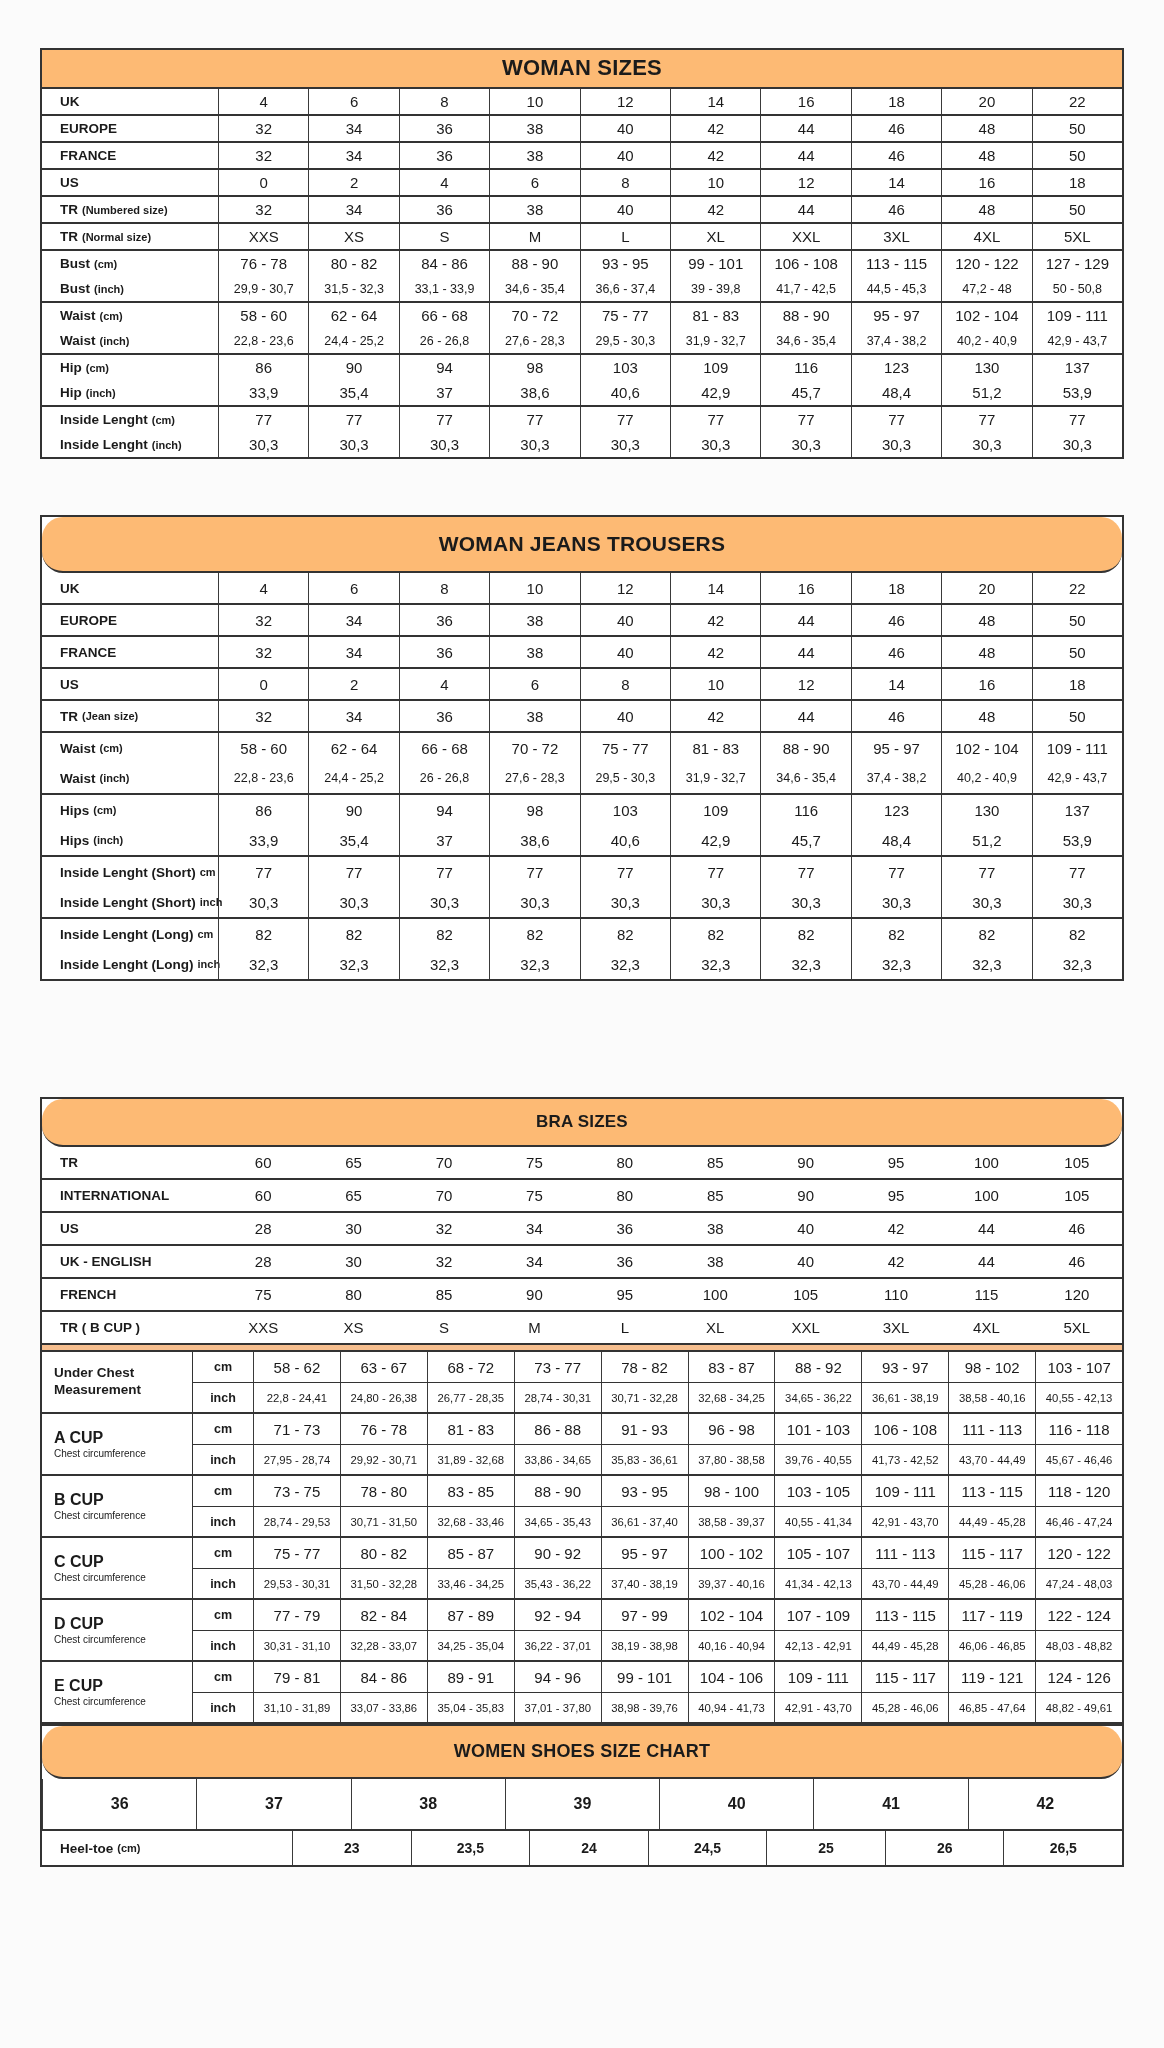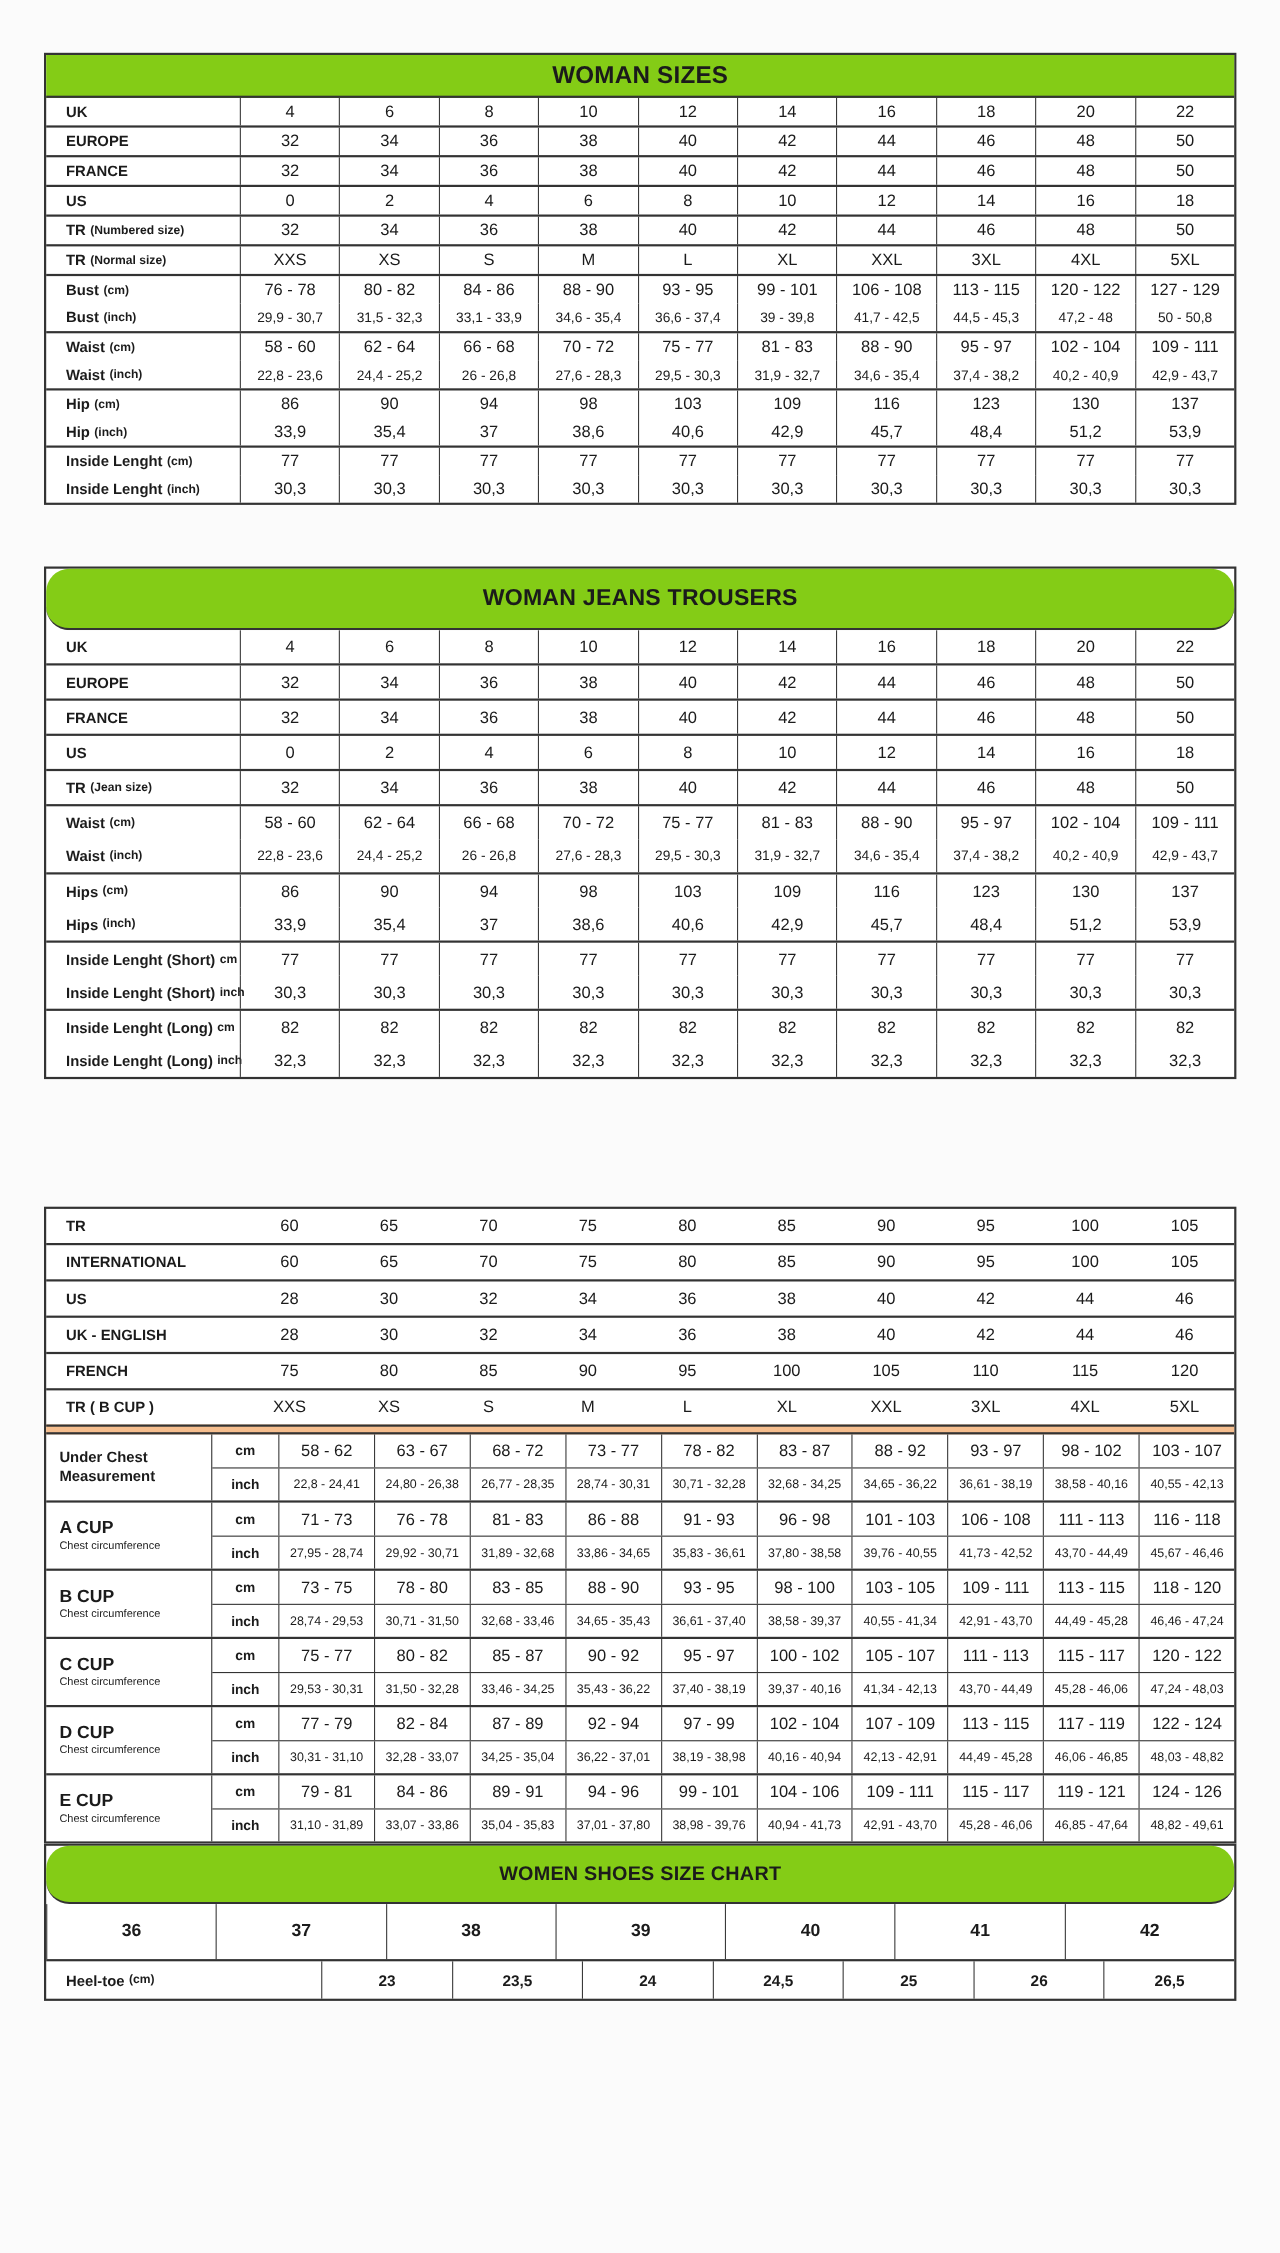--- a/index.html
+++ b/index.html
@@ -10,21 +10,21 @@
     color: #1b1b1b;
     overflow: hidden;
   }
   .page { padding: 48px 40px 0 40px; }
 
   .card { border: 2.6px solid #333; background: #fff; }
   #sec-jeans { margin-top: 56px; }
   #sec-bra   { margin-top: 116px; }
   #sec-shoes { }
 
-  .thead { background: #84cc16; border-bottom: 2.4px solid #333; text-align: center; }
+  .thead { background: #fdba74; border-bottom: 2.4px solid #333; text-align: center; }
   .thead.two { padding: 5px 0 6px 0; }
   .thead.one { padding: 15px 0; border-radius: 21px; }
   .ttitle { font-size: 22px; font-weight: 800; letter-spacing: .2px; }
   .tsub   { font-size: 12.5px; font-weight: 700; margin-top: 1px; }
   #jeans-head .ttitle { font-size: 21px; }
   #bra-head   .ttitle { font-size: 17px; padding: 0; }
   #bra-head   { padding: 13px 0; }
   #shoes-head .ttitle { font-size: 18px; }
 
   
@@ -543,20 +543,23 @@
             <div class="cell val">32,3</div>
             <div class="cell val">32,3</div>
             <div class="cell val">32,3</div>
             <div class="cell val">32,3</div>
           </div>
         </div>
       </div>
   </section>
 
   <section class="card" id="sec-bra">
+    <header class="thead one" id="bra-head">
+      <div class="ttitle">BRA SIZES</div>
+    </header>
     <div class="tbody noverts" id="t-bra-top">
         <div class="tgroup">
           <div class="trow">
             <div class="cell labcell">
               <div class="lab-main">TR</div>
             </div>
             <div class="cell val">60</div>
             <div class="cell val">65</div>
             <div class="cell val">70</div>
             <div class="cell val">75</div>

